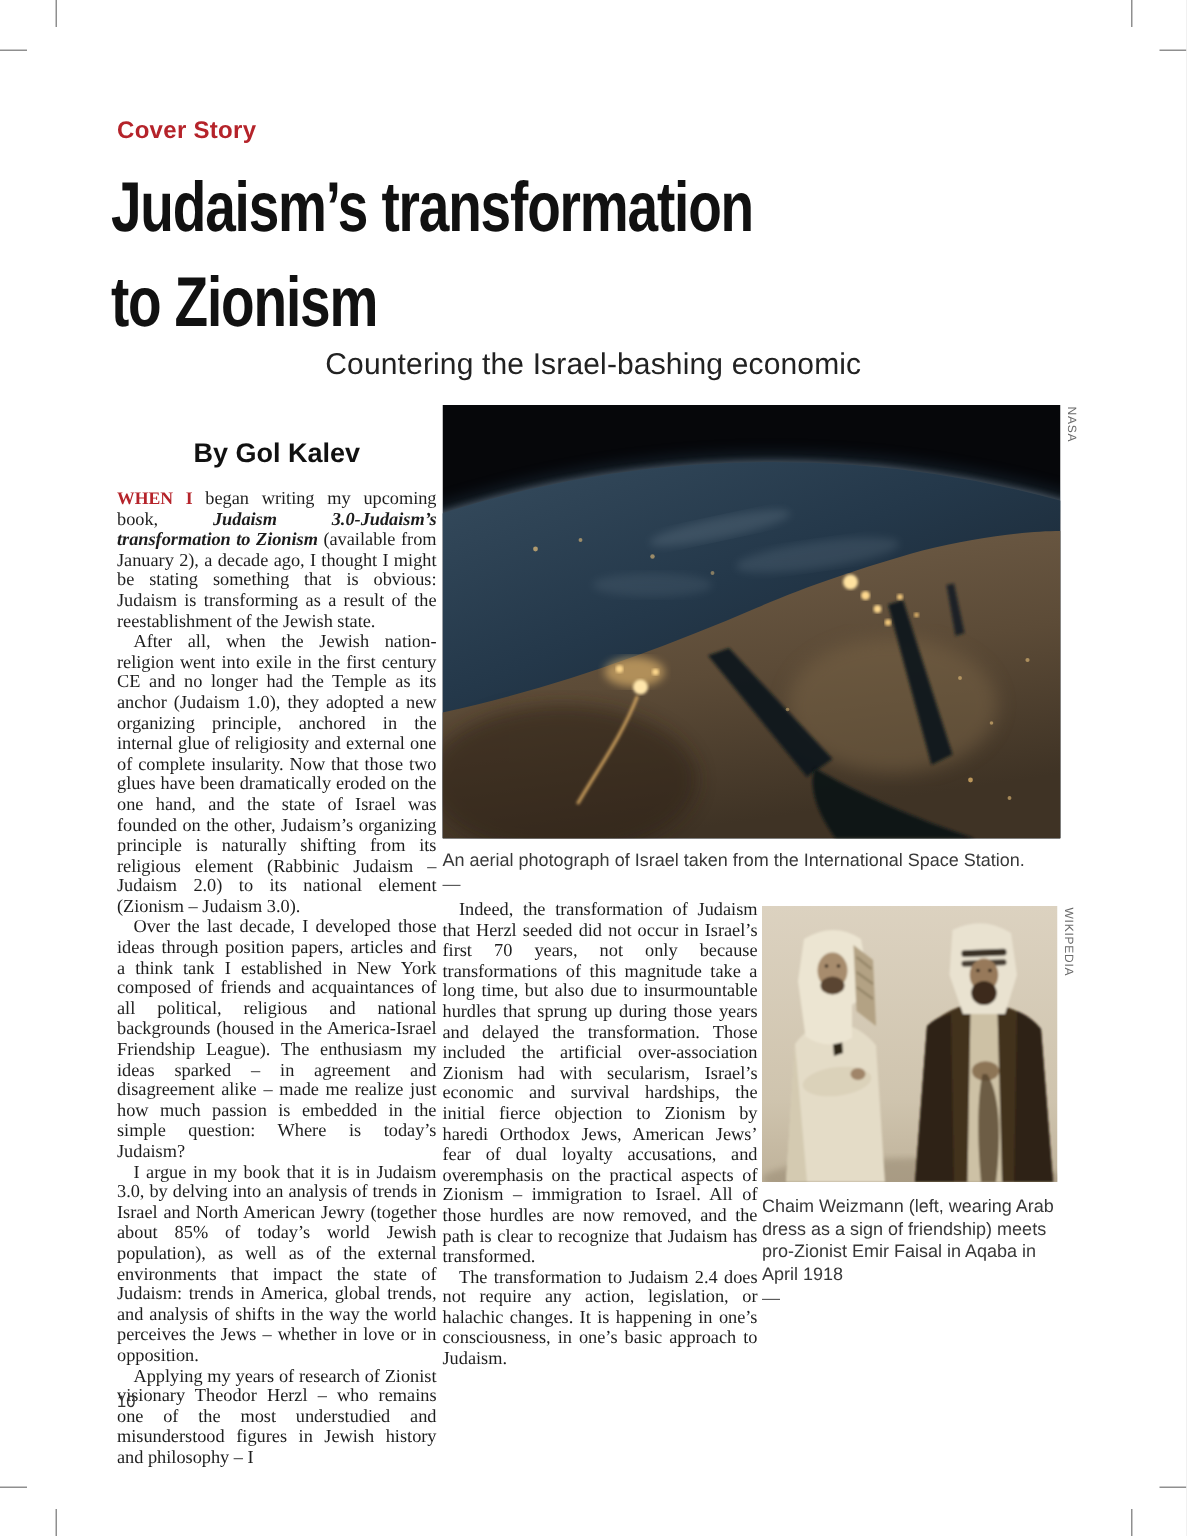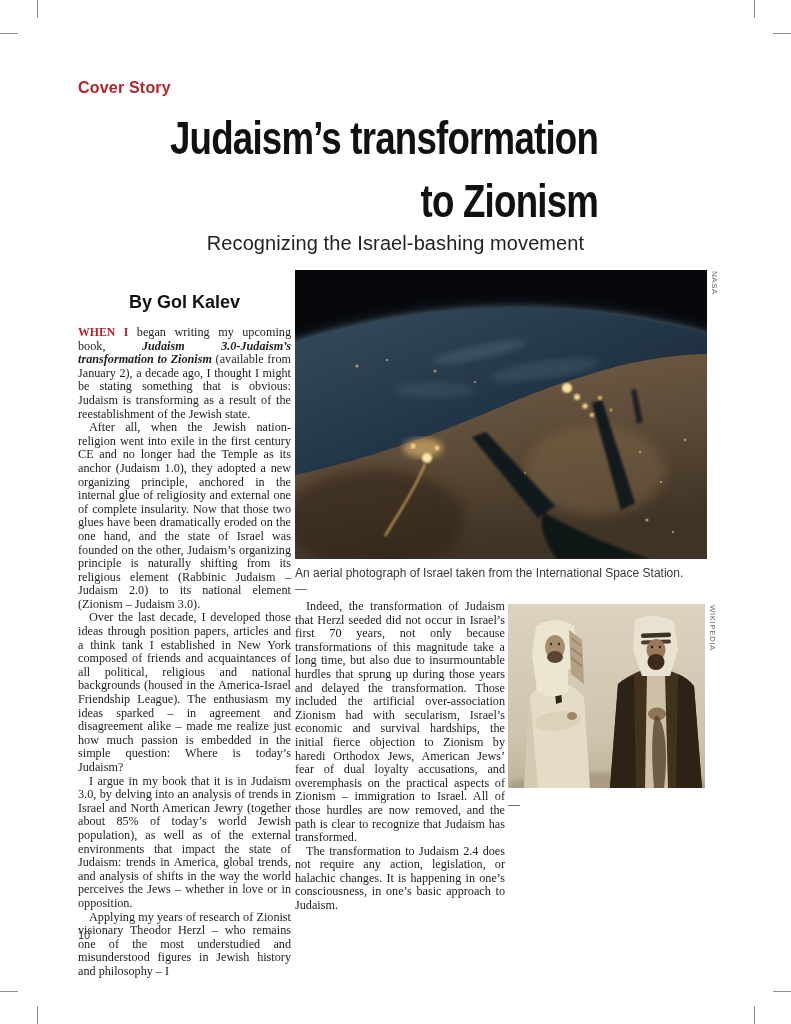--- a/index.html
+++ b/index.html
@@ -11,21 +11,21 @@
   
   .crop { position:absolute; background:#8f8f8f; }
   .crop.v { width:1px; height:18px; }
   .crop.h { width:18px; height:1px; }
   
   .kicker {
     position:absolute; left:78px; top:79px;
     font-family:"Liberation Sans", sans-serif;
     font-size:16px; font-weight:600; color:#b5232a; letter-spacing:0.2px;text-align:right;
   }
-  .title-block { position:absolute; left:0; top:106px; width:672px; text-align:right; }
+  .title-block { position:absolute; left:0; top:106px; width:672px; text-align:left; }
   .title-line {
     font-family:"Liberation Sans", sans-serif;
     font-weight:800; font-size:47px; line-height:63px; color:#111;
     letter-spacing:-1px;
     transform:scaleX(0.78); transform-origin:50% 50%;
     white-space:nowrap;
   }
   .subtitle {
     position:absolute; left:0; top:232px; width:791px; text-align:center;
     font-family:"Liberation Sans", sans-serif;
@@ -91,21 +91,21 @@
   <div class="crop v" style="left:37px;  top:1006px;"></div>
   <div class="crop v" style="left:754px; top:1006px;"></div>
   <div class="crop h" style="left:0;     top:991px;"></div>
   <div class="crop h" style="left:773px; top:991px;"></div>
 
   <div class="kicker">Cover Story</div>
   <div class="title-block">
     <div class="title-line">Judaism’s transformation</div>
     <div class="title-line">to Zionism</div>
   </div>
-  <div class="subtitle">Recognizing the Israel-bashing movement</div>
+  <div class="subtitle">Countering the Israel-bashing economic</div>
 
   <div class="byline">By Gol Kalev</div>
 
   <svg class="photo photo-aerial" viewBox="0 0 412 289" preserveAspectRatio="none" aria-hidden="true">
     <defs>
       <clipPath id="earthClip">
           <ellipse cx="220" cy="463" rx="560" ry="425"></ellipse>
         </clipPath>
       <linearGradient id="seaG" x1="0" y1="0" x2="0.6" y2="1">
         <stop offset="0" stop-color="#3a5062"></stop>
@@ -219,20 +219,21 @@
       <rect x="133" y="36" width="30" height="4" rx="2" fill="#4a4036" transform="rotate(-2 148 38)"></rect>
       <ellipse cx="148" cy="46" rx="9.5" ry="11" fill="#97795a"></ellipse>
       <ellipse cx="148" cy="58" rx="8.5" ry="8" fill="#3c2c1d"></ellipse>
       <circle cx="144" cy="43" r="1.2" fill="#2a1f14"></circle>
       <circle cx="152" cy="43" r="1.2" fill="#2a1f14"></circle>
       <path d="M 150,112 C 158,124 160,150 156,184 L 146,184 C 143,150 144,126 147,112 Z" fill="#55432c" opacity="0.8"></path>
     </g>
   </svg>
   <div class="credit credit-wiki">WIKIPEDIA</div>
   <div class="caption caption-weizmann">
+    <span>Chaim Weizmann (left, wearing Arab dress as a sign of friendship) meets pro-Zionist Emir Faisal in Aqaba in April 1918</span>
     <span class="cap-dash">—</span>
   </div>
 
   <div class="col col-left">
     <p><span class="leadin">WHEN I</span><span> began writing my upcoming book, </span><span class="it">Judaism 3.0-Judaism’s transformation to Zionism</span><span> (available from January 2), a decade ago, I thought I might be stating something that is obvious: Judaism is transforming as a result of the reestablishment of the Jewish state.</span></p>
     <p class="ind">After all, when the Jewish nation-religion went into exile in the first century CE and no longer had the Temple as its anchor (Judaism 1.0), they adopted a new organizing principle, anchored in the internal glue of religiosity and external one of complete insularity. Now that those two glues have been dramatically eroded on the one hand, and the state of Israel was founded on the other, Judaism’s organizing principle is naturally shifting from its religious element (Rabbinic Judaism – Judaism 2.0) to its national element (Zionism – Judaism 3.0).</p>
     <p class="ind">Over the last decade, I developed those ideas through position papers, articles and a think tank I established in New York composed of friends and acquaintances of all political, religious and national backgrounds (housed in the America-Israel Friendship League). The enthusiasm my ideas sparked – in agreement and disagreement alike – made me realize just how much passion is embedded in the simple question: Where is today’s Judaism?</p>
     <p class="ind">I argue in my book that it is in Judaism 3.0, by delving into an analysis of trends in Israel and North American Jewry (together about 85% of today’s world Jewish population), as well as of the external environments that impact the state of Judaism: trends in America, global trends, and analysis of shifts in the way the world perceives the Jews – whether in love or in opposition.</p>
     <p class="ind">Applying my years of research of Zionist visionary Theodor Herzl – who remains one of the most understudied and misunderstood figures in Jewish history and philosophy – I</p>
   </div>

